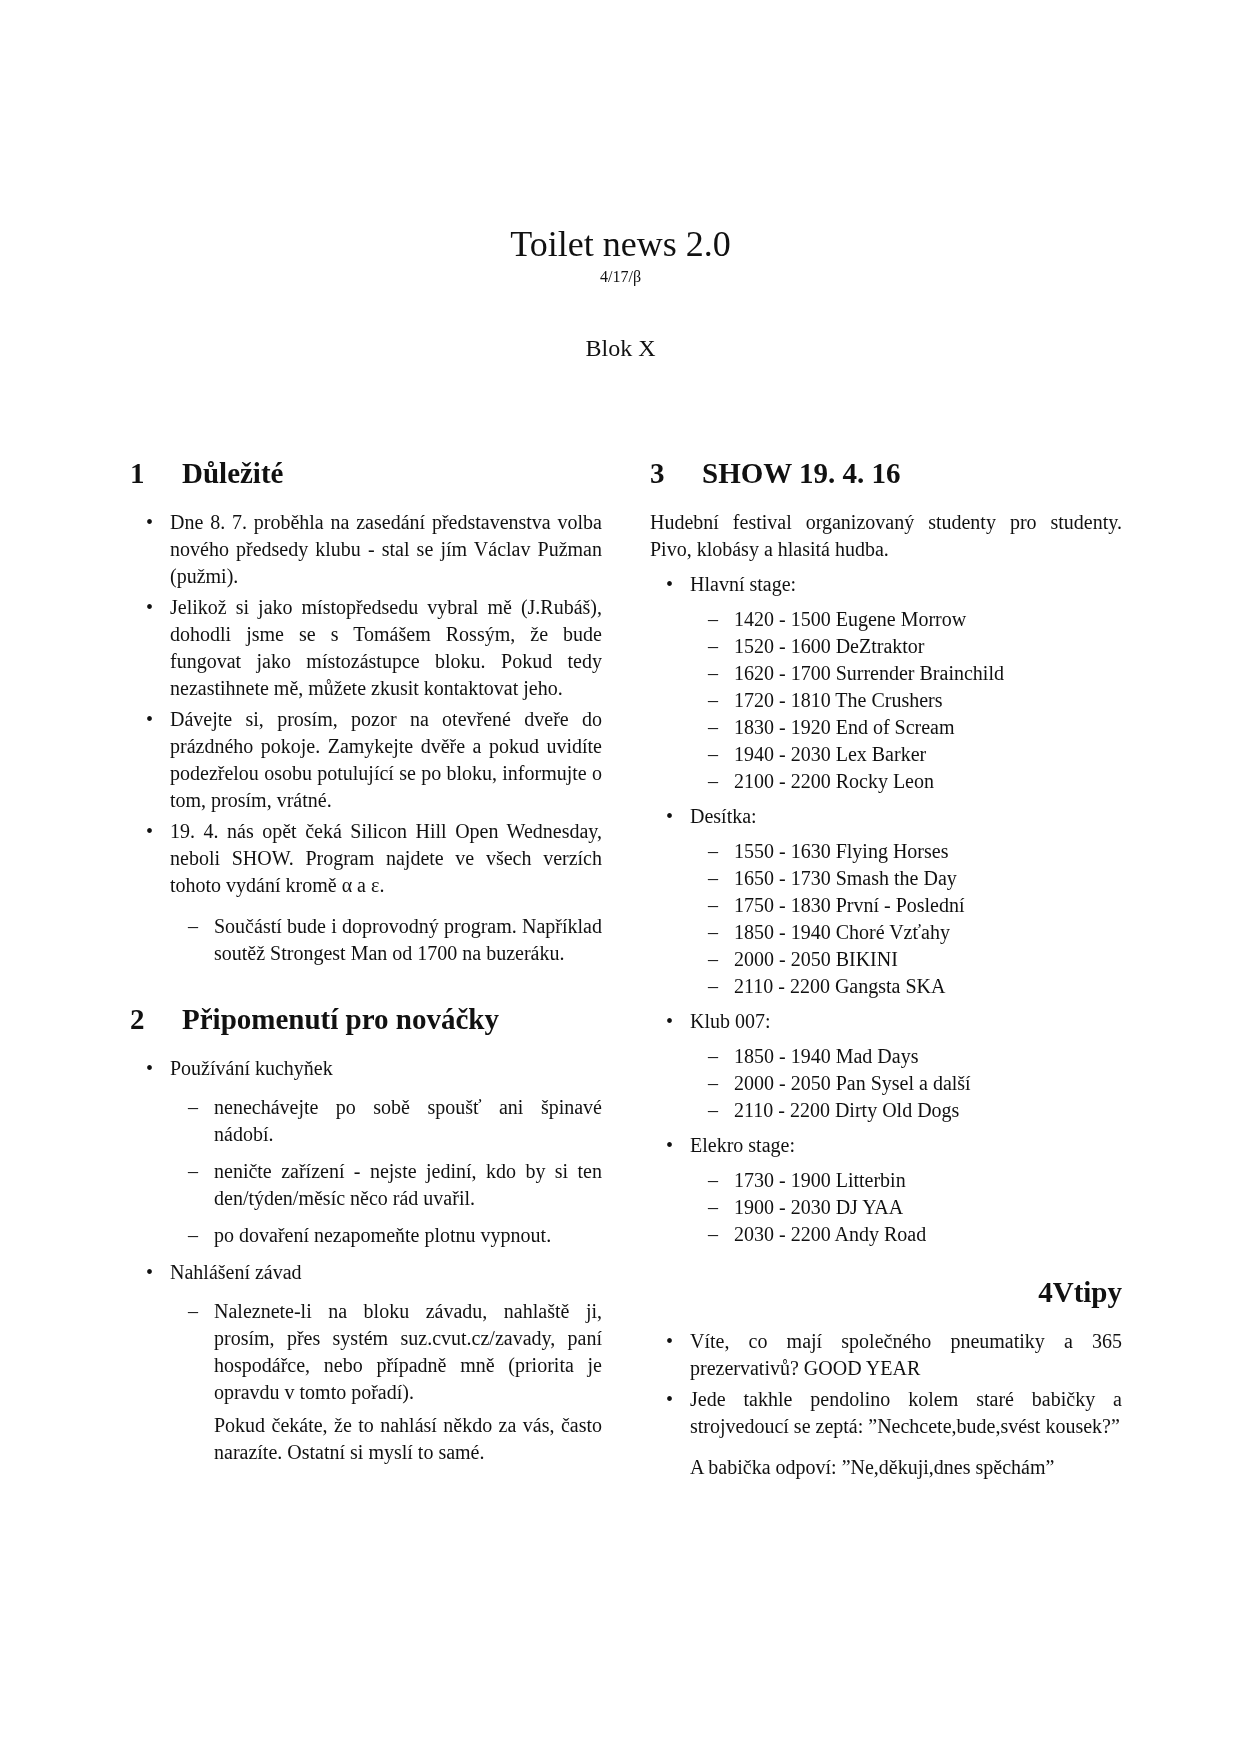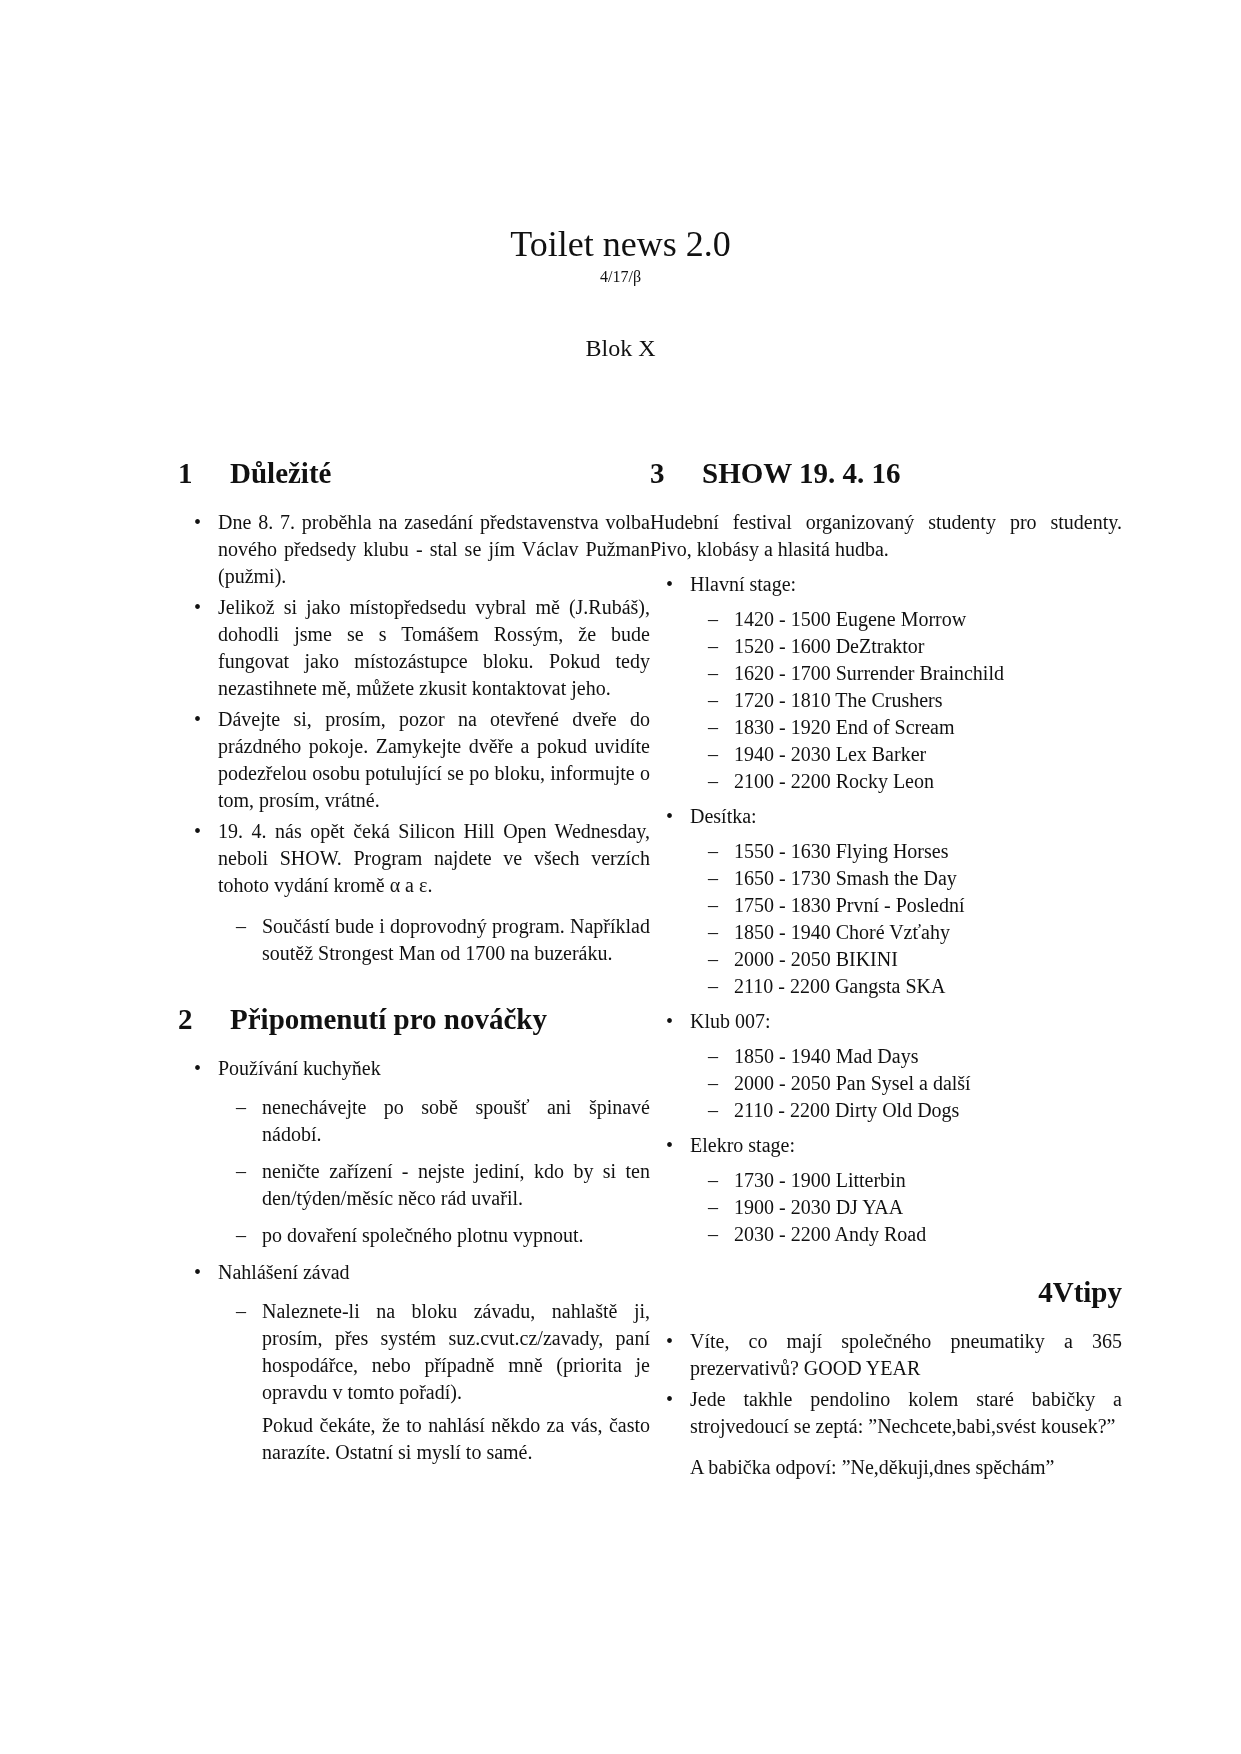--- a/index.html
+++ b/index.html
@@ -8,21 +8,21 @@
     font-family: "DejaVu Serif", "Liberation Serif", serif;
     color: #111;
   }
   .page { position: absolute; left: 0; top: 0; width: 1139px; height: 1754px; }
   .title-block { position: absolute; left: 0; width: 1241px; text-align: center; }
   .doc-title { top: 222px; font-size: 36px; line-height: 44px; font-family: "Liberation Serif", serif; }
   .doc-date { top: 262px; font-size: 16px; line-height: 30px; font-family: "Liberation Serif", serif; }
   .doc-author { top: 333px; font-size: 24px; line-height: 30px; font-family: "Liberation Serif", serif; }
 
   .col { position: absolute; top: 455px; width: 472px; font-family: "Liberation Serif", serif; font-size: 20px; line-height: 27px; }
-  .col-left { left: 130px; margin-left: 48px; }
+  .col-left { left: 130px; }
   .col-right { left: 650px; }
 
   h2 { font-family: "Liberation Serif", serif; font-weight: bold; font-size: 29px; line-height: 36px; margin: 0 0 18px 0; }
   h2 .num { display: inline-block; width: 52px; }
   .sec2 { margin-top: 34px; }
   .sec4 { margin-top: 26px; text-align: right; }
 
   ul.l1 { list-style: none; margin: 0; padding: 0 0 0 40px; }
   ul.l1 > li { position: relative; margin: 0 0 4px 0; text-align: justify; }
   ul.l1 > li::before { content: "•"; position: absolute; left: -24px; top: 0; }
@@ -58,21 +58,21 @@
       </li>
     </ul>
 
     <h2 class="sec2"><span class="num">2</span><span>Připomenutí pro nováčky</span></h2>
     <ul class="l1">
       <li>
         <span>Používání kuchyňek</span>
         <ul class="l2 spaced" style="margin-top:12px;">
           <li>nenechávejte po sobě spoušť ani špinavé nádobí.</li>
           <li>neničte zařízení - nejste jediní, kdo by si ten den/týden/měsíc něco rád uvařil.</li>
-          <li>po dovaření společného plotnu vypnout.</li>
+          <li>po dovaření nezapomeňte plotnu vypnout.</li>
         </ul>
       </li>
       <li>
         <span>Nahlášení závad</span>
         <ul class="l2" style="margin-top:12px;">
           <li>
             <span>Naleznete-li na bloku závadu, nahlaště ji, prosím, přes systém suz.cvut.cz/zavady, paní hospodářce, nebo případně mně (priorita je opravdu v tomto pořadí).</span>
             <span class="cont">Pokud čekáte, že to nahlásí někdo za vás, často narazíte. Ostatní si myslí to samé.</span>
           </li>
         </ul>
@@ -123,19 +123,19 @@
           <li>1900 - 2030 DJ YAA</li>
           <li>2030 - 2200 Andy Road</li>
         </ul>
       </li>
     </ul>
 
     <h2 class="sec4"><span class="num">4</span><span>Vtipy</span></h2>
     <ul class="l1">
       <li>Víte, co mají společného pneumatiky a 365 prezervativů? GOOD YEAR</li>
       <li>
-        <span>Jede takhle pendolino kolem staré babičky a strojvedoucí se zeptá: ”Nechcete,babi,svést kousek?”</span>
+        <span>Jede takhle pendolino kolem staré babičky a strojvedoucí se zeptá: ”Nechcete,bude,svést kousek?”</span>
         <span class="cont" style="margin-top:14px;">A babička odpoví: ”Ne,děkuji,dnes spěchám”</span>
       </li>
     </ul>
   </div>
 
 </div>
 
 </body></html>

